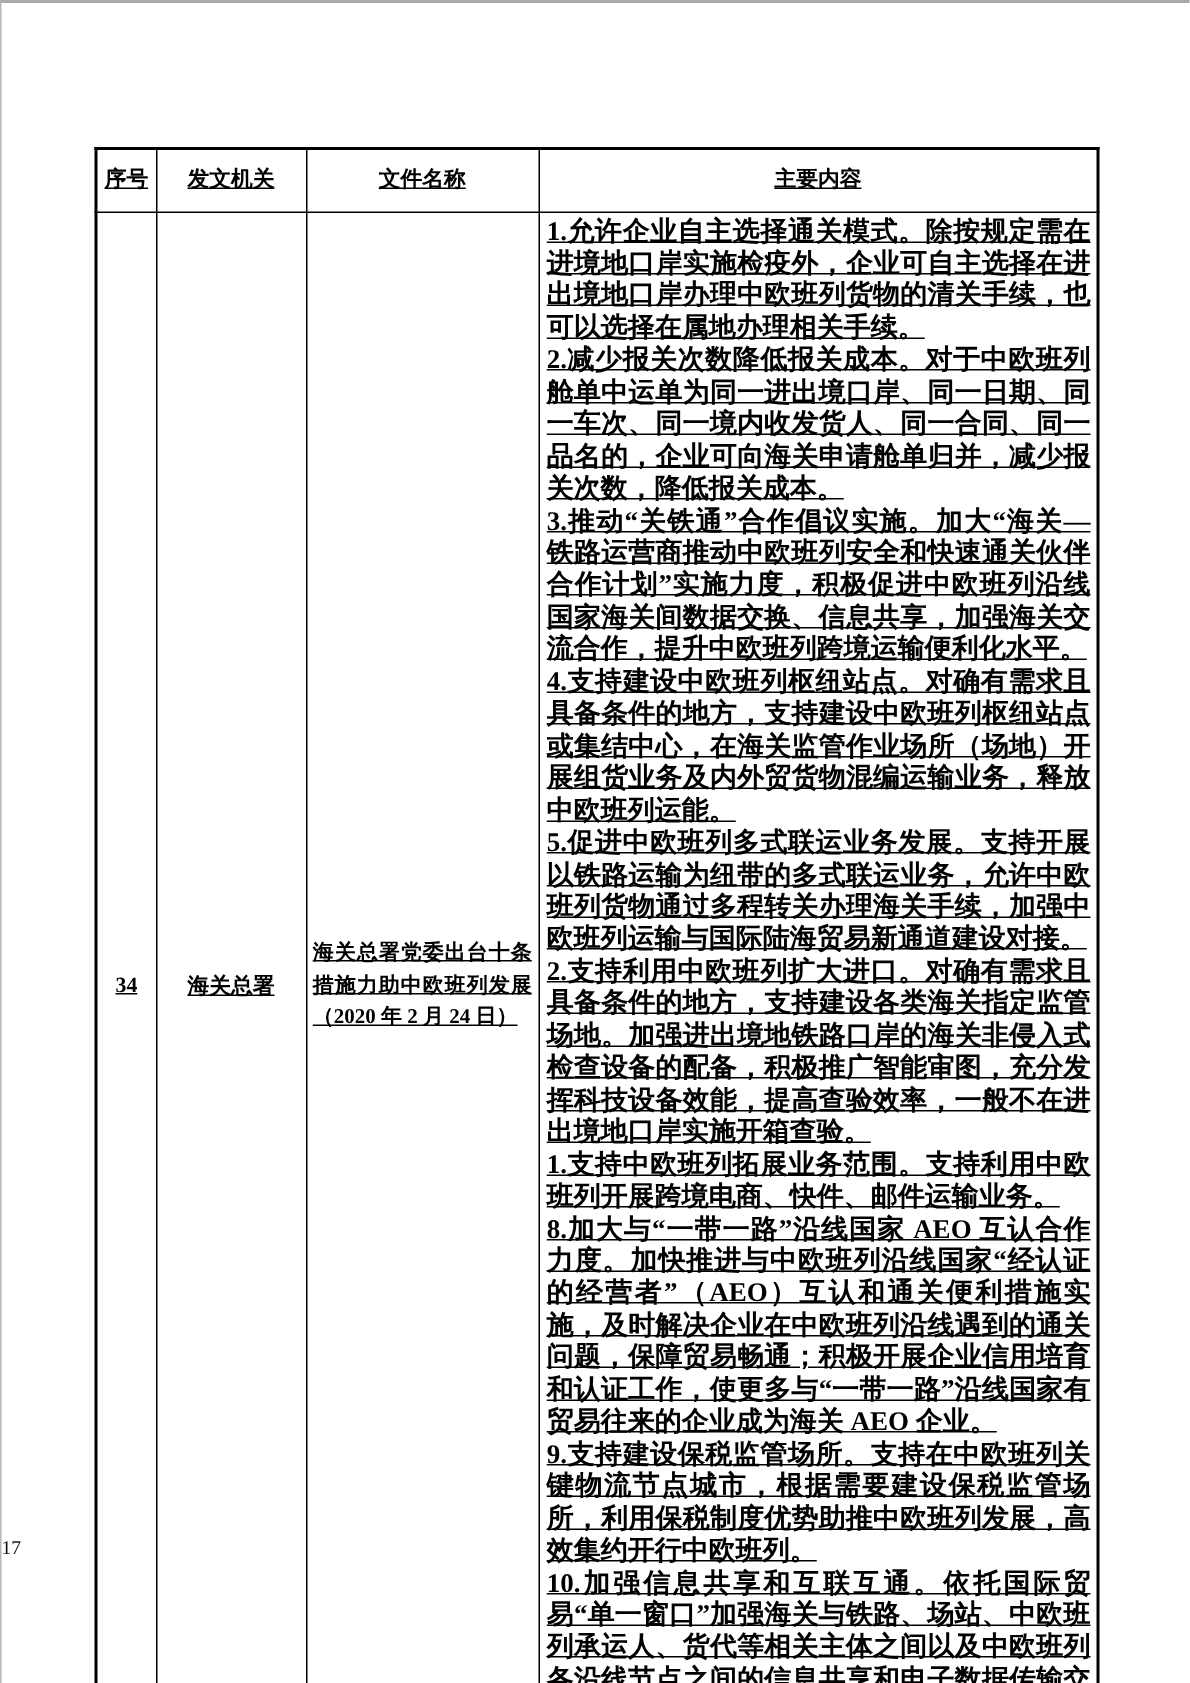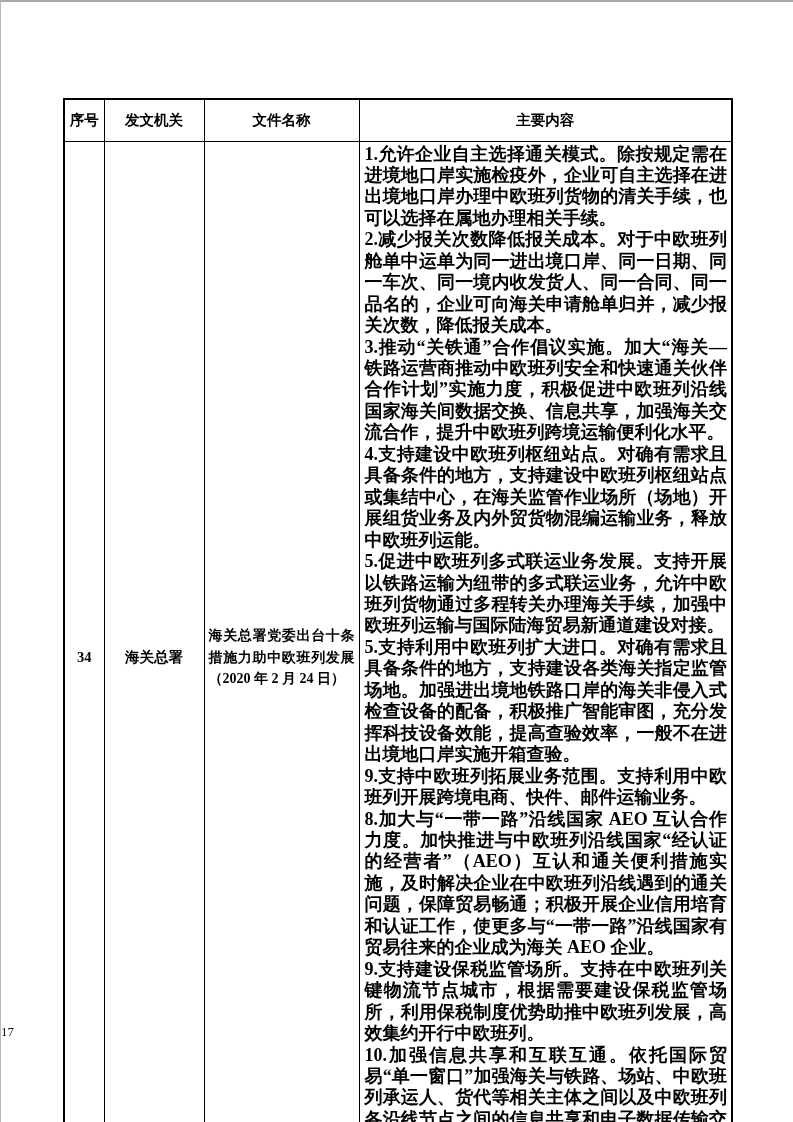--- a/index.html
+++ b/index.html
@@ -22,20 +22,21 @@
     top: 96px;
     width: 668px;
     border-collapse: collapse;
     table-layout: fixed;
     border: 2px solid #000;
   }
   table.doc-table td {
     border: 1.5px solid #000;
     box-sizing: border-box;
     font-weight: 700;
+    text-decoration: underline;
   }
 
   tr.header-row { height: 42px; }
   tr.header-row td {
     text-align: center;
     vertical-align: middle;
     font-size: 14.5px;
     line-height: 18px;
     padding: 2px 0;
   }
@@ -95,22 +96,22 @@
     <tr class="body-row">
       <td class="c-seq">34</td>
       <td class="c-agency">海关总署</td>
       <td class="c-doc">海关总署党委出台十条措施力助中欧班列发展（2020 年 2 月 24 日）</td>
       <td class="c-main">
         <p>1.允许企业自主选择通关模式。除按规定需在进境地口岸实施检疫外，企业可自主选择在进出境地口岸办理中欧班列货物的清关手续，也可以选择在属地办理相关手续。</p>
         <p>2.减少报关次数降低报关成本。对于中欧班列舱单中运单为同一进出境口岸、同一日期、同一车次、同一境内收发货人、同一合同、同一品名的，企业可向海关申请舱单归并，减少报关次数，降低报关成本。</p>
         <p>3.推动“关铁通”合作倡议实施。加大“海关—铁路运营商推动中欧班列安全和快速通关伙伴合作计划”实施力度，积极促进中欧班列沿线国家海关间数据交换、信息共享，加强海关交流合作，提升中欧班列跨境运输便利化水平。</p>
         <p>4.支持建设中欧班列枢纽站点。对确有需求且具备条件的地方，支持建设中欧班列枢纽站点或集结中心，在海关监管作业场所（场地）开展组货业务及内外贸货物混编运输业务，释放中欧班列运能。</p>
         <p>5.促进中欧班列多式联运业务发展。支持开展以铁路运输为纽带的多式联运业务，允许中欧班列货物通过多程转关办理海关手续，加强中欧班列运输与国际陆海贸易新通道建设对接。</p>
-        <p>5.支持利用中欧班列扩大进口。对确有需求且具备条件的地方，支持建设各类海关指定监管场地。加强进出境地铁路口岸的海关非侵入式检查设备的配备，积极推广智能审图，充分发挥科技设备效能，提高查验效率，一般不在进出境地口岸实施开箱查验。</p>
-        <p>9.支持中欧班列拓展业务范围。支持利用中欧班列开展跨境电商、快件、邮件运输业务。</p>
+        <p>2.支持利用中欧班列扩大进口。对确有需求且具备条件的地方，支持建设各类海关指定监管场地。加强进出境地铁路口岸的海关非侵入式检查设备的配备，积极推广智能审图，充分发挥科技设备效能，提高查验效率，一般不在进出境地口岸实施开箱查验。</p>
+        <p>1.支持中欧班列拓展业务范围。支持利用中欧班列开展跨境电商、快件、邮件运输业务。</p>
         <p>8.加大与“一带一路”沿线国家 AEO 互认合作力度。加快推进与中欧班列沿线国家“经认证的经营者”（AEO）互认和通关便利措施实施，及时解决企业在中欧班列沿线遇到的通关问题，保障贸易畅通；积极开展企业信用培育和认证工作，使更多与“一带一路”沿线国家有贸易往来的企业成为海关 AEO 企业。</p>
         <p>9.支持建设保税监管场所。支持在中欧班列关键物流节点城市，根据需要建设保税监管场所，利用保税制度优势助推中欧班列发展，高效集约开行中欧班列。</p>
         <p>10.加强信息共享和互联互通。依托国际贸易“单一窗口”加强海关与铁路、场站、中欧班列承运人、货代等相关主体之间以及中欧班列各沿线节点之间的信息共享和电子数据传输交换，减少企业重复录入，优化作业流程，提高中欧班列无纸化水平和通关全链条运作效率。</p>
       </td>
     </tr>
   </tbody>
 </table>
 
 <div class="page-number">17</div>
 

